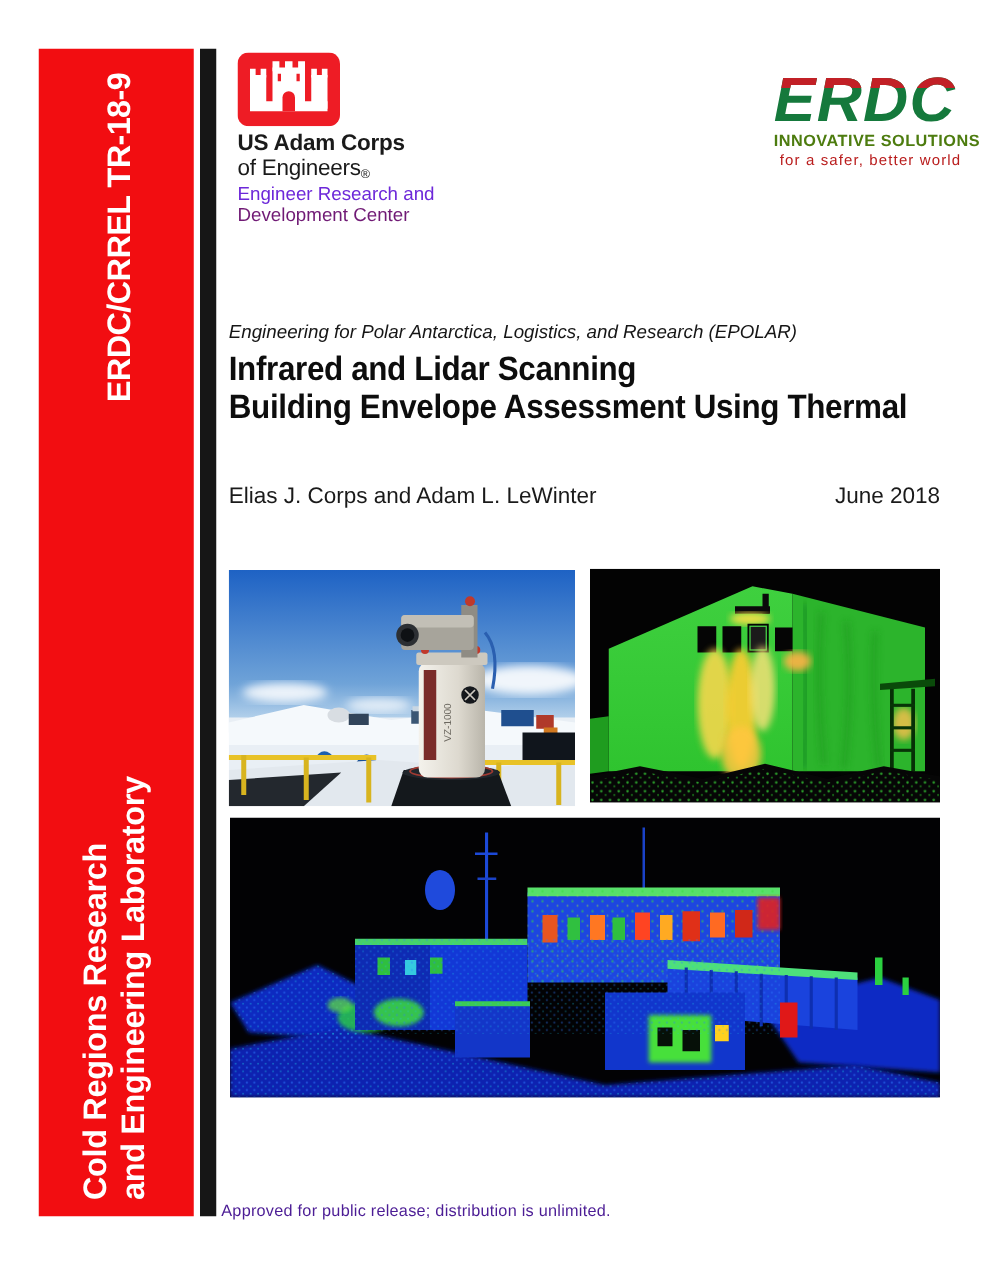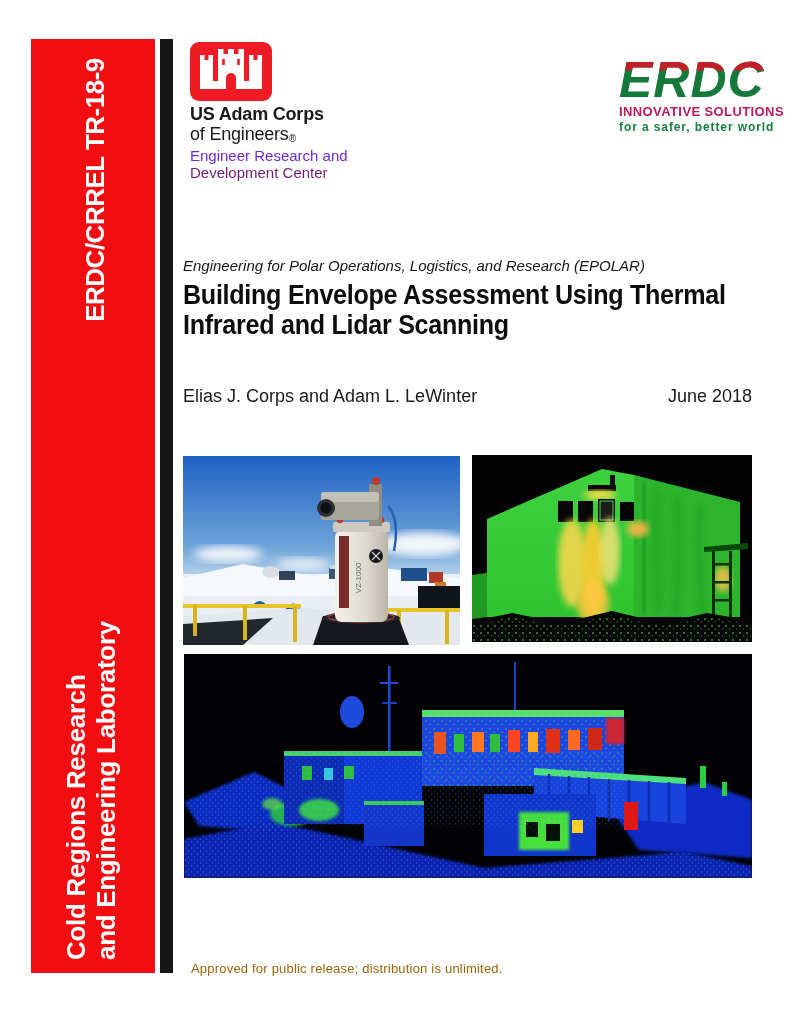--- a/index.html
+++ b/index.html
@@ -33,41 +33,41 @@
   .org-line2 { position:absolute; left:190px; top:124px; font-size:18px; font-weight:normal; color:#1a1a1a; letter-spacing:-0.2px; }
   .org-line2 sub { font-size:10px; vertical-align:-2px; }
   .org-line3 { position:absolute; left:190px; top:147px; font-size:15px; color:#6d28d9; }
   .org-line4 { position:absolute; left:190px; top:164px; font-size:15px; color:#701a75; }
 
   
   .erdc-block { position:absolute; left:619px; top:60px; width:150px; }
   .erdc-word  { position:relative; display:inline-block; font-size:50px; line-height:40px;
                 font-weight:bold; font-style:italic; letter-spacing:1px; color:#15793c; }
   .erdc-word .red-top { position:absolute; left:0; top:0; color:#c22026; clip-path:inset(0 0 74% 0); }
-  .erdc-tag1 { margin-top:3px; font-size:13px; font-weight:bold; color:#be185d; letter-spacing:0.4px; white-space:nowrap; }
-  .erdc-tag2 { margin-top:1px; font-size:12px; font-weight:bold; color:#15803d; letter-spacing:0.9px; white-space:nowrap; }
+  .erdc-tag1 { margin-top:3px; font-size:13px; font-weight:bold; color:#4d7c0f; letter-spacing:0.4px; white-space:nowrap; }
+  .erdc-tag2 { margin-top:1px; font-size:12px; font-weight:normal; color:#b91c1c; letter-spacing:0.9px; white-space:nowrap;text-align:right; }
 
   
   .program-line { position:absolute; left:183px; top:257px; font-size:15px; font-style:italic; color:#161616; }
   .doc-title { position:absolute; left:183px; top:280px; font-size:27px; font-weight:bold;
                color:#0d0d0d; line-height:30px; }
   .condensed { display:inline-block; transform:scaleX(0.93); transform-origin:0 50%; white-space:nowrap; letter-spacing:-0.3px; }
   .doc-subtitle { position:absolute; left:183px; top:346px; font-size:18px; font-weight:bold; color:#0d0d0d; }
   .doc-subtitle .condensed { transform:scaleX(0.95); }
   .byline { position:absolute; left:183px; top:386px; width:569px; display:flex;
             justify-content:space-between; font-size:18px; color:#1a1a1a; }
 
   
   .fig { position:absolute; display:block; }
   .fig-photo      { left:183px; top:456px; width:277px; height:189px; }
   .fig-thermal    { left:472px; top:455px; width:280px; height:187px; }
   .fig-pointcloud { left:184px; top:654px; width:568px; height:224px; }
 
   
-  .approval { position:absolute; left:191px; top:961px; font-size:13px; color:#a16207; letter-spacing:0.2px; }
+  .approval { position:absolute; left:177px; top:961px; font-size:13px; color:#4c1d95; letter-spacing:0.2px; }
 </style>
 </head>
 <body>
 
 <div class="page">
 
   <div class="red-bar"></div>
   <div class="black-bar"></div>
   <div class="report-number">ERDC/CRREL TR-18-9</div>
   <div class="lab-name">
@@ -101,24 +101,24 @@
   <div class="org-line2"><span>of Engineers</span><sub>®</sub></div>
   <div class="org-line3">Engineer Research and</div>
   <div class="org-line4">Development Center</div>
 
   <div class="erdc-block">
     <span class="erdc-word"><span>ERDC</span><span class="red-top">ERDC</span></span>
     <div class="erdc-tag1">INNOVATIVE SOLUTIONS</div>
     <div class="erdc-tag2">for a safer, better world</div>
   </div>
 
-  <div class="program-line">Engineering for Polar Operations, Logistics, and Research (EPOLAR)</div>
+  <div class="program-line">Engineering for Polar Antarctica, Logistics, and Research (EPOLAR)</div>
   <div class="doc-title">
+    <div><span class="condensed">Infrared and Lidar Scanning</span></div>
     <div><span class="condensed">Building Envelope Assessment Using Thermal</span></div>
-    <div><span class="condensed">Infrared and Lidar Scanning</span></div>
   </div>
   <div class="byline">
     <span>Elias J. Corps and Adam L. LeWinter</span>
     <span>June 2018</span>
   </div>
 
   <svg class="fig fig-photo" viewBox="0 0 277 189">
     <defs>
       <linearGradient id="sky" x1="0" y1="0" x2="0" y2="1">
         <stop offset="0" stop-color="#1e62c4"></stop>

